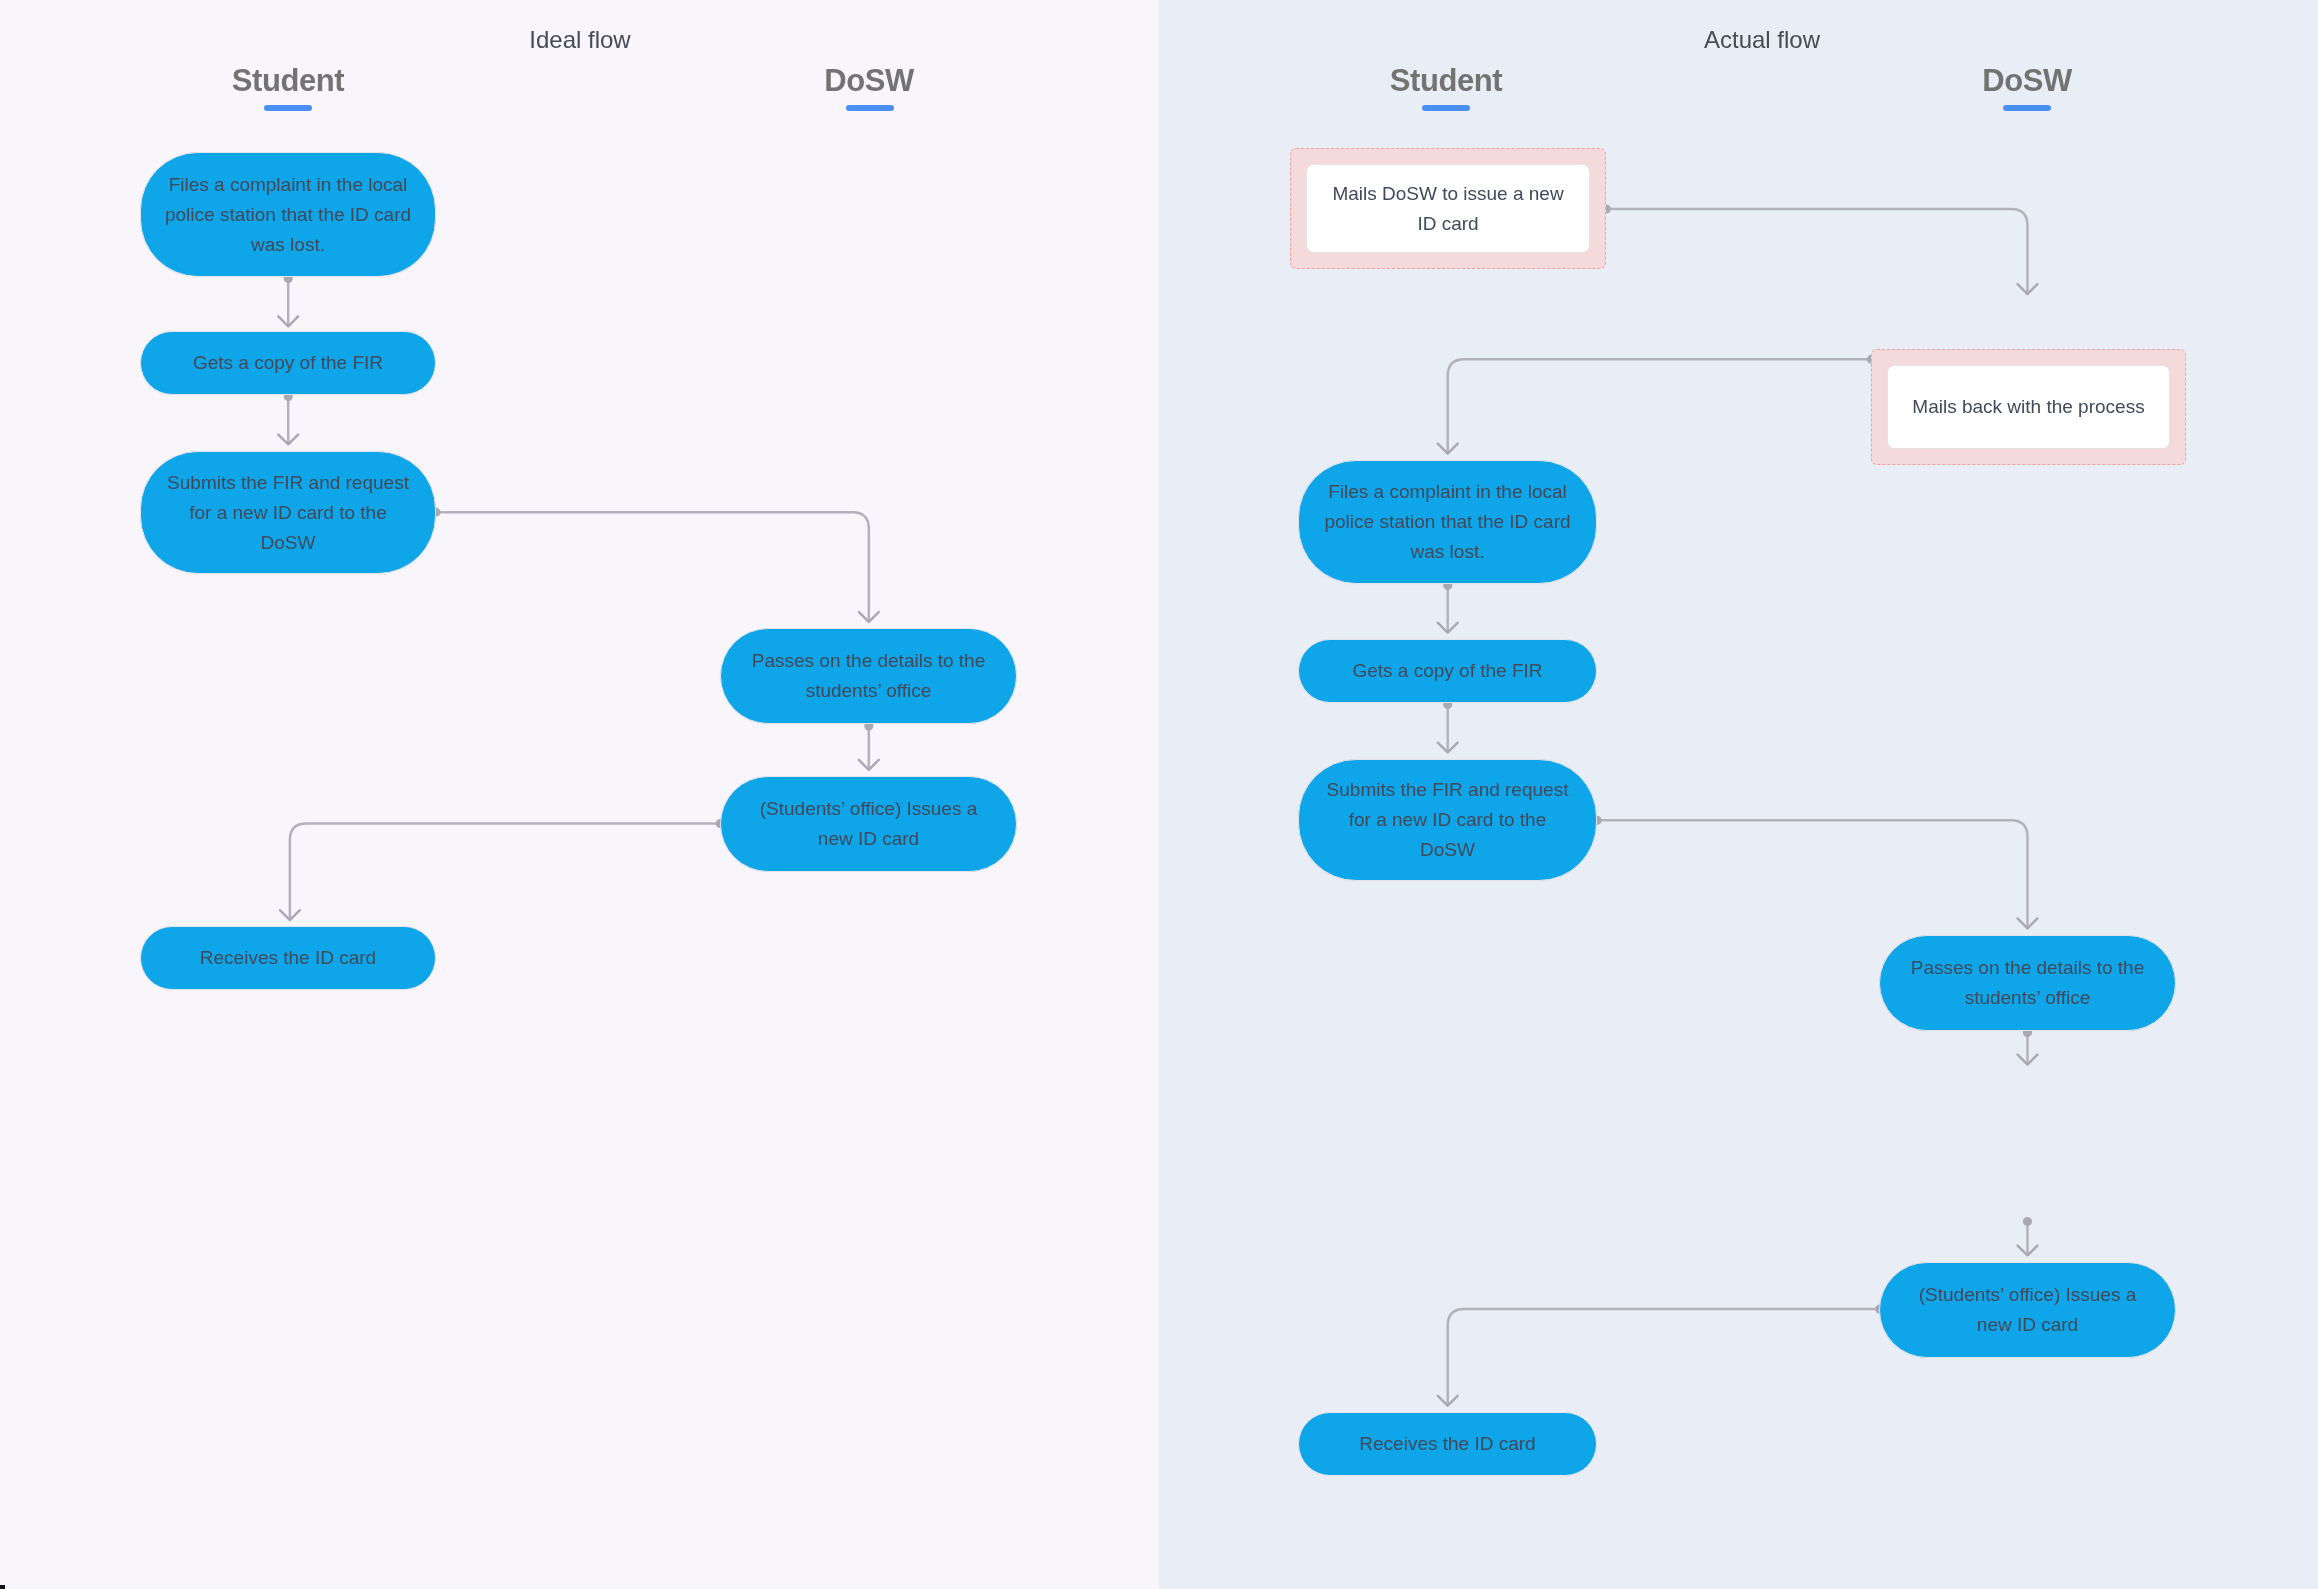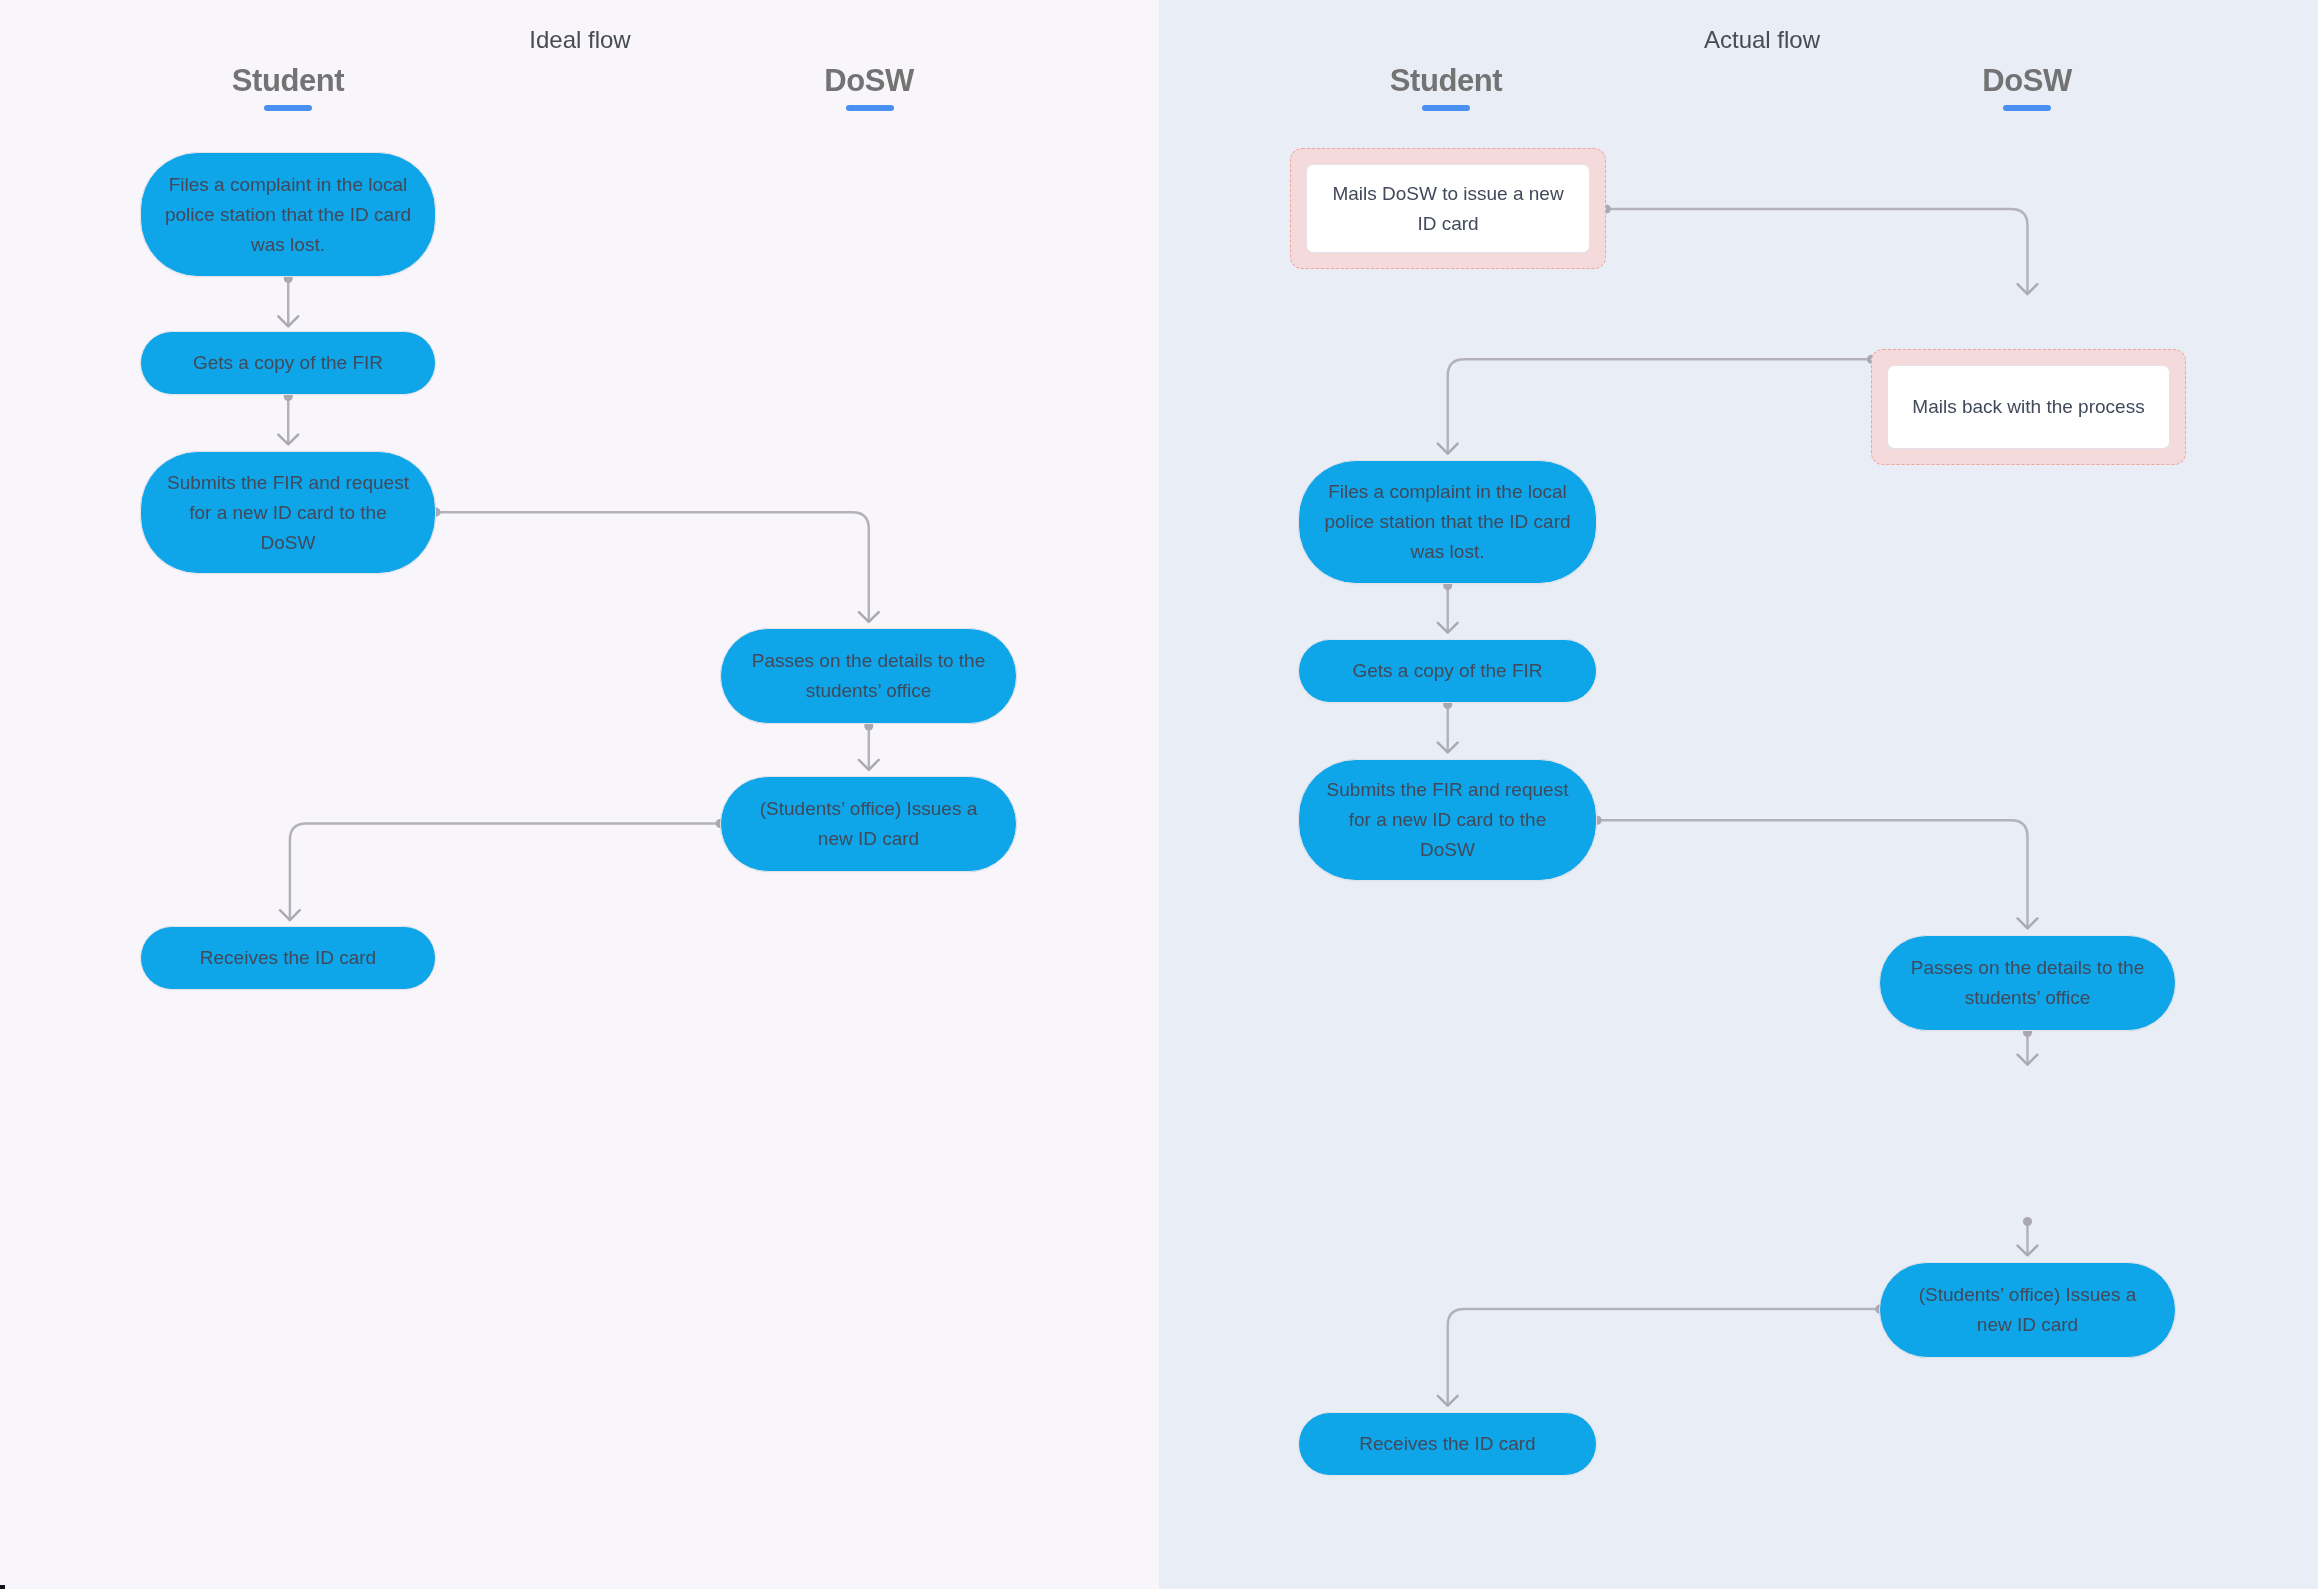--- a/index.html
+++ b/index.html
@@ -14,21 +14,21 @@
   .col-header{position:absolute;transform:translateX(-50%);font-size:31px;
               font-weight:bold;color:#737373;white-space:nowrap;letter-spacing:-0.4px;}
   .underline{position:absolute;width:48px;height:5.8px;border-radius:3.3px;background:#4a90f2;}
 
   svg.wires{position:absolute;left:0;top:0;pointer-events:none;}
 
   .node{position:absolute;background:#0ea5e9;border:1.7px solid #e4e3ea;border-radius:58px;
         display:flex;align-items:center;justify-content:center;text-align:center;
         color:#41495a;font-size:19px;line-height:30px;padding:0 23px;box-sizing:border-box;
         box-shadow:0 0.8px 1.7px rgba(90,90,120,0.04);}
-  .alert{position:absolute;background:#f5dadb;border:1.7px dashed #f0a3a0;border-radius:12px;
+  .alert{position:absolute;background:#f5dadb;border:1.7px dashed #f0a3a0;border-radius:6px;
          padding:15px;box-sizing:border-box;display:flex;}
   .alert-inner{flex:1;background:#ffffff;border:1.7px solid #e4e3ea;border-radius:7.4px;
                display:flex;align-items:center;justify-content:center;text-align:center;
                color:#41495a;font-size:19px;line-height:30px;padding:0 16.5px;}
 
   
   #i-title{left:580px;top:25.6px;}
   #i-h-student{left:288px;top:63px;} #i-u-student{left:264px;top:105px;}
   #i-h-dosw{left:869px;top:63px;}  #i-u-dosw{left:846px;top:105px;}
   #i-n0{left:140px;top:152px;width:296px;height:125px;}

